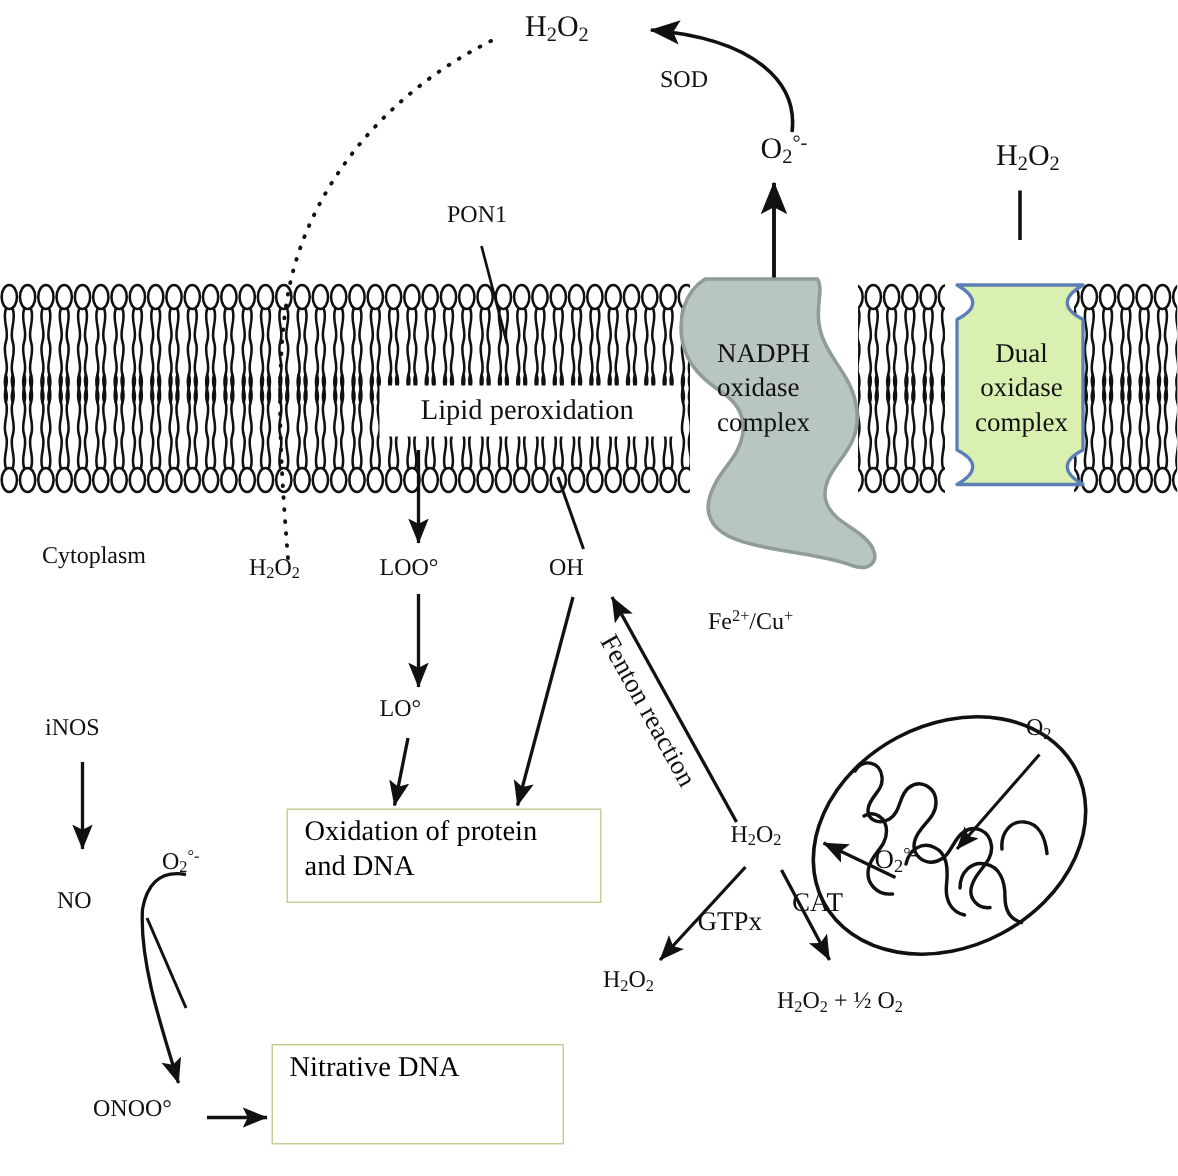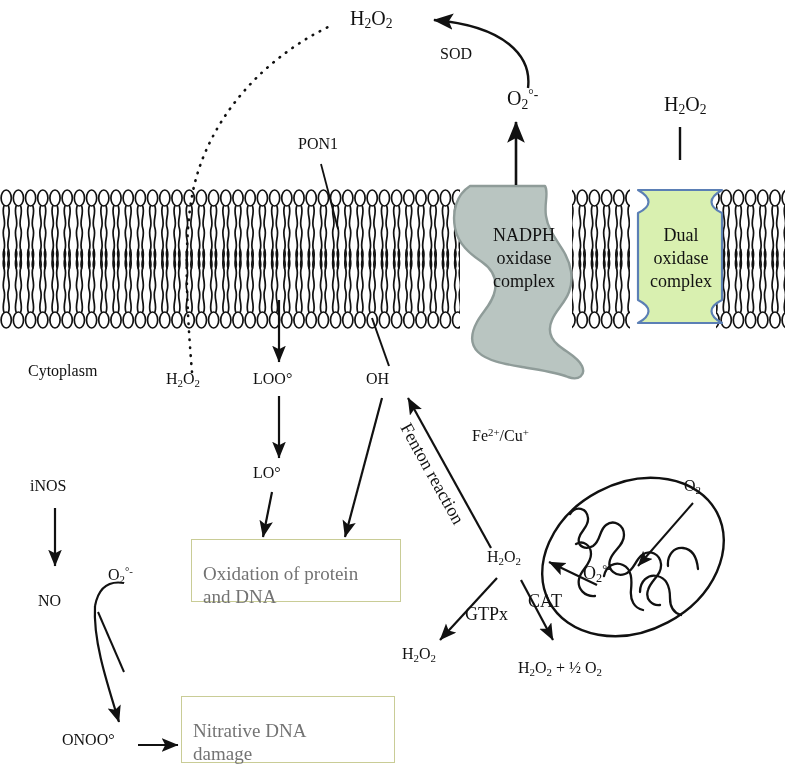--- a/index.html
+++ b/index.html
@@ -6,24 +6,24 @@
   body{width:785px;height:784px;font-family:"Liberation Serif","DejaVu Serif",serif;color:#000;}
   #stage{position:relative;width:785px;height:784px;overflow:hidden;background:#fff;}
   svg.layer{position:absolute;left:0;top:0;width:785px;height:784px;}
   .lbl{position:absolute;font-family:"Liberation Serif","DejaVu Serif",serif;color:#111;white-space:nowrap;line-height:1;}
   .f20{font-size:20px;}
   .f19{font-size:16px;}
   .f18{font-size:18px;}
   sub{font-size:.68em;vertical-align:-.24em;}
   sup{font-size:.68em;vertical-align:.46em;}
   .box{position:absolute;border:1.5px solid #c9cc96;background:#fff;box-sizing:border-box;
-       font-size:19px;line-height:1.22;padding:22px 11px;color:#737373;}
+       font-size:19px;line-height:1.22;padding:3px 11px;color:#000000;}
   .lipidbox{position:absolute;background:#fff;border:0;font-size:19px;
             display:flex;align-items:center;justify-content:center;color:#111;}
-  .cplx-label{position:absolute;text-align:center;font-size:18px;line-height:1.28;color:#111;}
+  .cplx-label{position:absolute;font-size:18px;line-height:1.28;color:#111;}
 </style>
 </head>
 <body>
 
 <div id="stage">
 
   <svg class="layer" viewBox="0 0 785 784">
     <defs>
       <marker id="ah" markerWidth="9" markerHeight="9" refX="7.4" refY="3.1" orient="auto" markerUnits="strokeWidth">
         <path d="M0,0 L7.6,3.1 L0,6.2 L1.6,3.1 z" fill="#111"></path>
@@ -248,20 +248,23 @@
 
   <div class="lbl f20" style="left:350px;top:8px;">
     <span>H<sub>2</sub>O<sub>2</sub></span>
   </div>
   <div class="lbl f19" style="left:440px;top:46px;">SOD</div>
   <div class="lbl f20" style="left:507px;top:88px;">O<sub>2</sub><sup>°-</sup></div>
   <div class="lbl f20" style="left:664px;top:94px;">H<sub>2</sub>O<sub>2</sub></div>
 
   <div class="lbl f19" style="left:298px;top:136px;">PON1</div>
 
+  <div class="lipidbox" style="left:253px;top:257px;width:197px;height:34px;">
+    <span>Lipid peroxidation</span>
+  </div>
 
   <div class="cplx-label" style="left:478px;top:224px;width:92px;">
     <div>NADPH</div>
     <div>oxidase</div>
     <div>complex</div>
   </div>
 
   <div class="cplx-label" style="left:644px;top:224px;width:74px;text-align:center;">
     <div>Dual</div>
     <div>oxidase</div>
@@ -272,21 +275,21 @@
 
   <div class="lbl f19" style="left:166px;top:371px;">H<sub>2</sub>O<sub>2</sub></div>
   <div class="lbl f19" style="left:253px;top:371px;">LOO°</div>
   <div class="lbl f19" style="left:366px;top:371px;">OH</div>
   <div class="lbl f19" style="left:253px;top:465px;">LO°</div>
 
   <div class="lbl f18" style="left:413px;top:420px;transform:rotate(61deg);transform-origin:0 0;">
     <span>Fenton reaction</span>
   </div>
 
-  <div class="lbl f19" style="left:472px;top:427px;">Fe<sup>2+</sup>/Cu<sup>+</sup></div>
+  <div class="lbl f19" style="left:472px;top:406px;">Fe<sup>2+</sup>/Cu<sup>+</sup></div>
 
   <div class="lbl f19" style="left:487px;top:549px;">H<sub>2</sub>O<sub>2</sub></div>
 
   <div class="lbl f18" style="left:455px;top:605px;margin-left:10px;">GTPx</div>
   <div class="lbl f18" style="left:528px;top:592px;">CAT</div>
 
   <div class="lbl f19" style="left:402px;top:646px;">H<sub>2</sub>O<sub>2</sub></div>
   <div class="lbl f19" style="left:518px;top:660px;">H<sub>2</sub>O<sub>2</sub> + ½ O<sub>2</sub></div>
 
   <div class="lbl f19" style="left:684px;top:478px;">O<sub>2</sub></div>
@@ -295,18 +298,17 @@
   <div class="lbl f19" style="left:30px;top:478px;">iNOS</div>
   <div class="lbl f19" style="left:38px;top:574px;margin-top:19px;">NO</div>
   <div class="lbl f19" style="left:108px;top:566px;">O<sub>2</sub><sup>°-</sup></div>
   <div class="lbl f19" style="left:62px;top:732px;">ONOO°</div>
 
   <div class="box" style="left:191px;top:539px;width:210px;height:63px;">
     <div>Oxidation of protein</div>
     <div>and DNA</div>
   </div>
 
-  <div class="box" style="left:181px;top:696px;width:214px;height:67px;">
+  <div class="box" style="left:181px;top:696px;width:195px;height:67px;">
     <div>Nitrative DNA</div>
-    <div>damage</div>
   </div>
 
 </div>
 
 </body></html>

